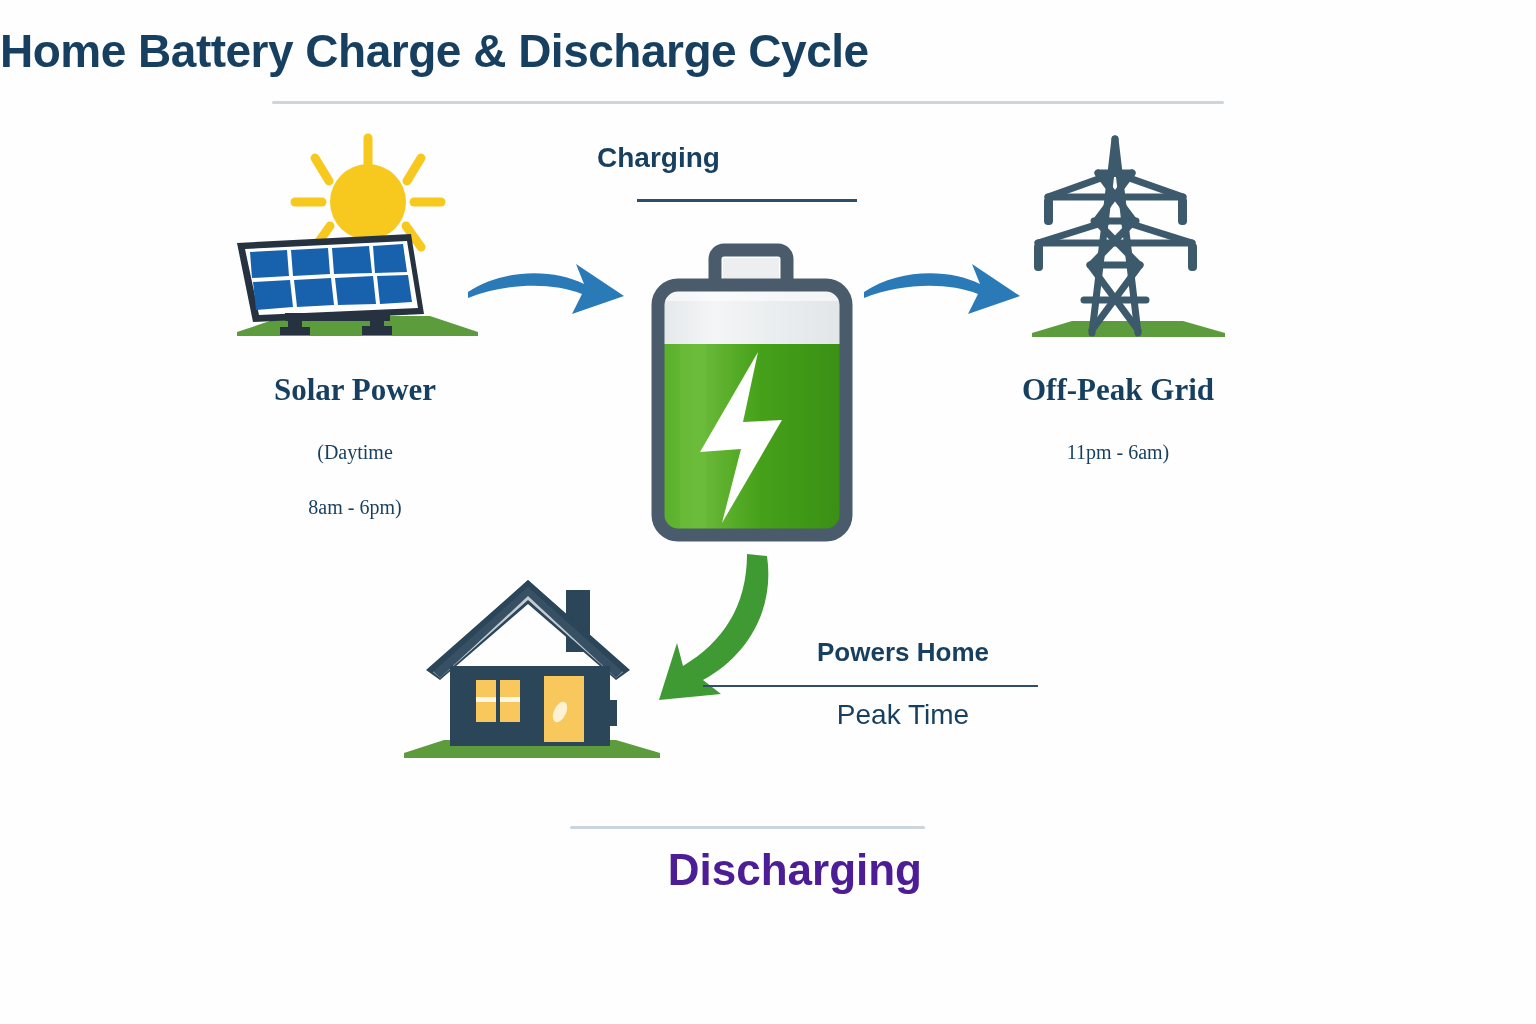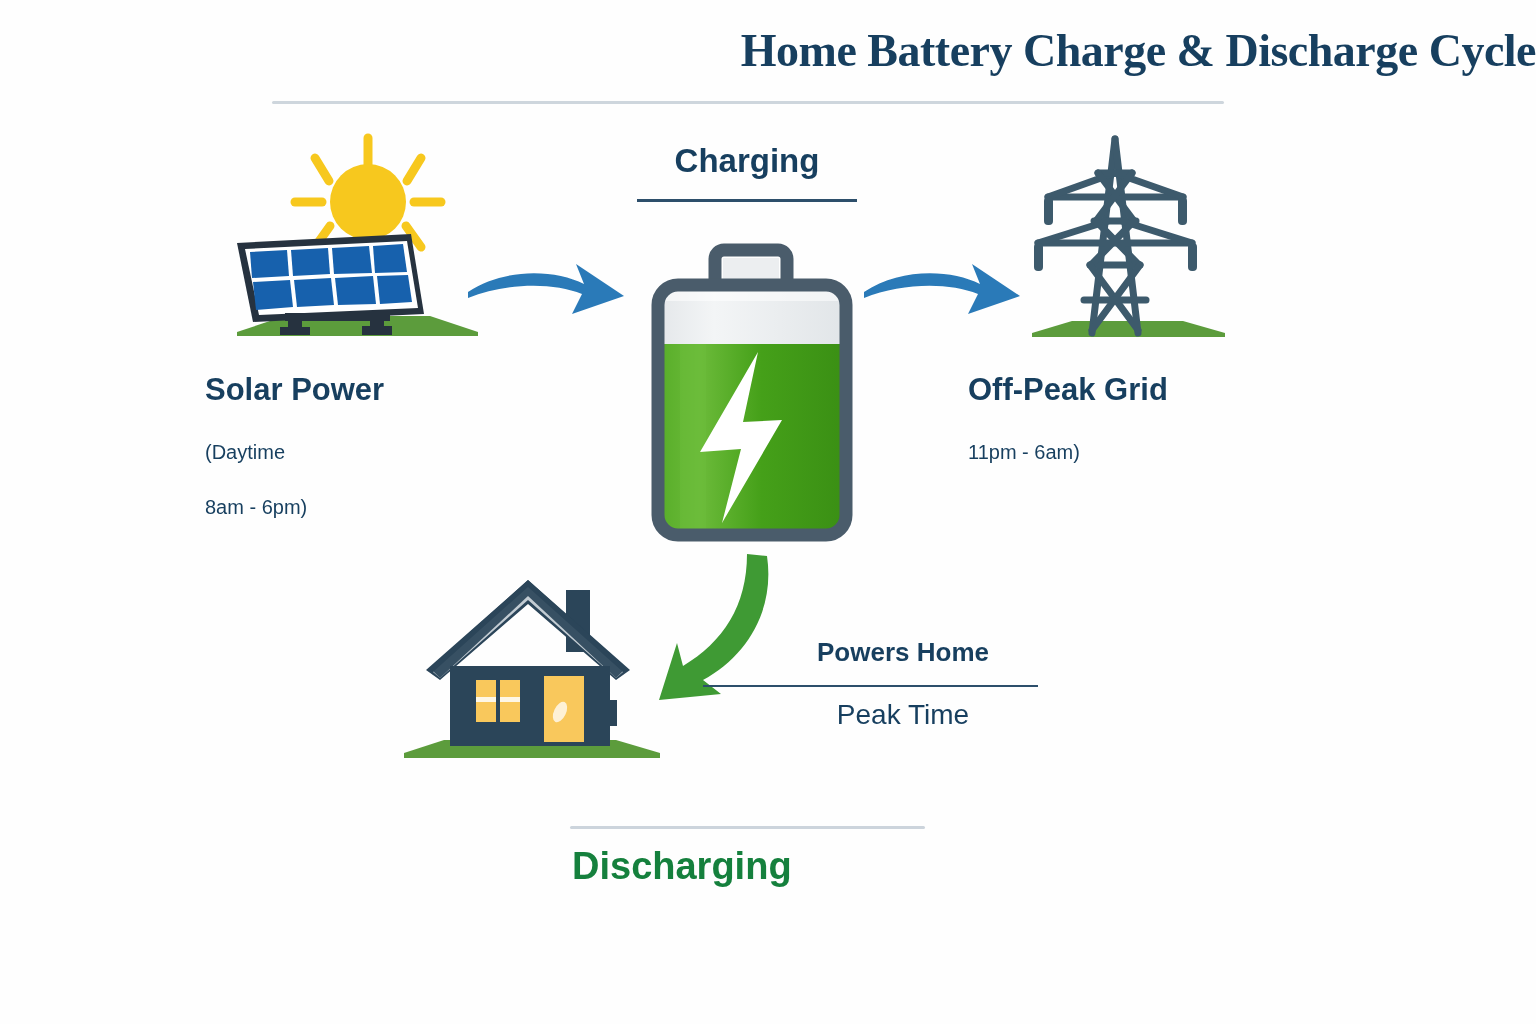--- a/index.html
+++ b/index.html
@@ -14,67 +14,68 @@
     background: #fefefe;
     font-family: "Liberation Sans", sans-serif;
     overflow: hidden;
   }
   .abs { position: absolute; }
 
   
   #page-title {
     left: 0; top: 24px;
     width: 1536px;
-    text-align: right;
+    text-align: left;
     font-size: 46px;
     font-weight: bold;
     color: #173f5f;
     letter-spacing: -0.5px;
-    font-family: Liberation Serif, serif;
   }
   #title-rule {
     left: 272px; top: 101px;
     width: 952px; height: 3px;
     background: #ced6dd;
     border-radius: 2px;
   }
 
   
   #charging-label {
     left: 597px; top: 142px;
     width: 300px;
-    text-align: center;
-    font-size: 33px;
+    text-align: left;
+    font-size: 28px;
     font-weight: bold;
     color: #173f5f;
   }
   #charging-rule {
     left: 637px; top: 199px;
     width: 220px; height: 3px;
     background: #2d4f6b;
   }
   #discharging-rule {
     left: 570px; top: 826px;
     width: 355px; height: 3px;
     background: #ccd4dc;
     border-radius: 2px;
   }
   #discharging-label {
     left: 572px; top: 845px;
     width: 350px;
-    text-align: left;
-    font-size: 38px;
-    font-weight: bold;
-    color: #15803d;
+    text-align: right;
+    font-size: 44px;
+    font-weight: bold;
+    color: #4c1d95;
   }
 
   
   .caption {
+    text-align: center;
     color: #173f5f;
     line-height: 1.18;
+    font-family: Liberation Serif, serif;
   }
   .caption .strong {
     display: block;
     font-size: 31px;
     font-weight: bold;
     margin-bottom: 4px;
   }
   .caption .sub {
     display: block;
     font-size: 20px;

